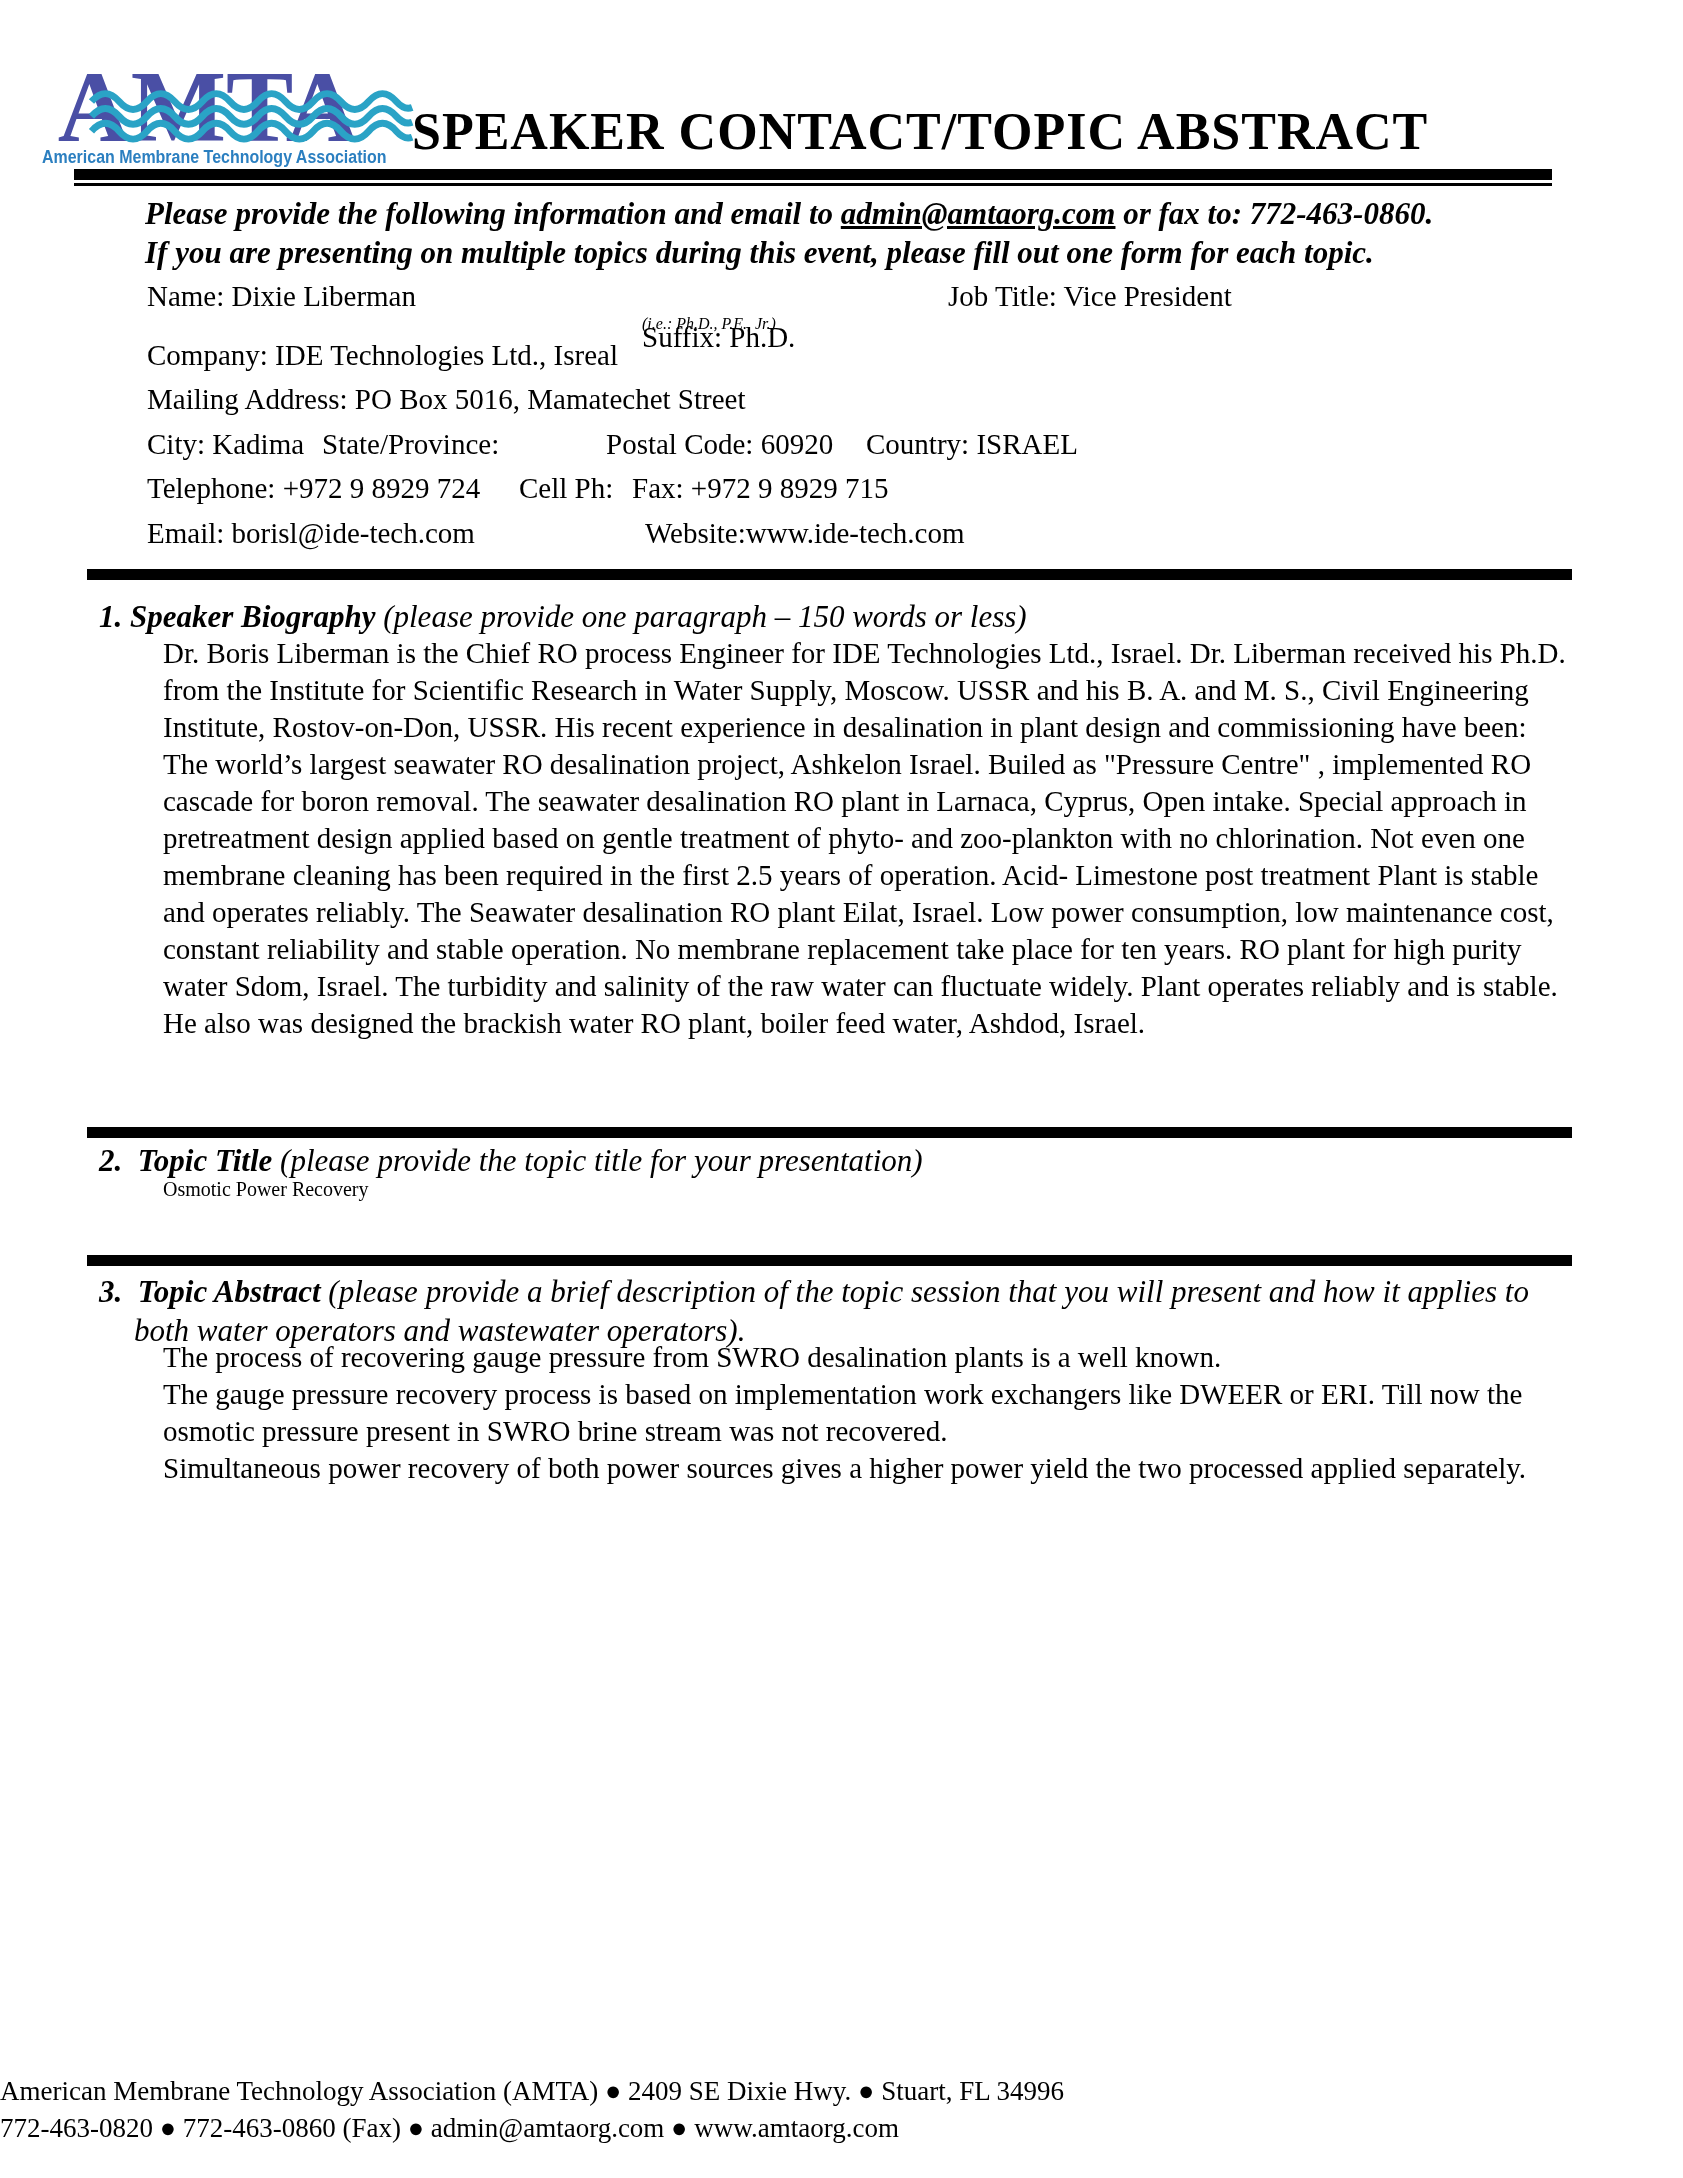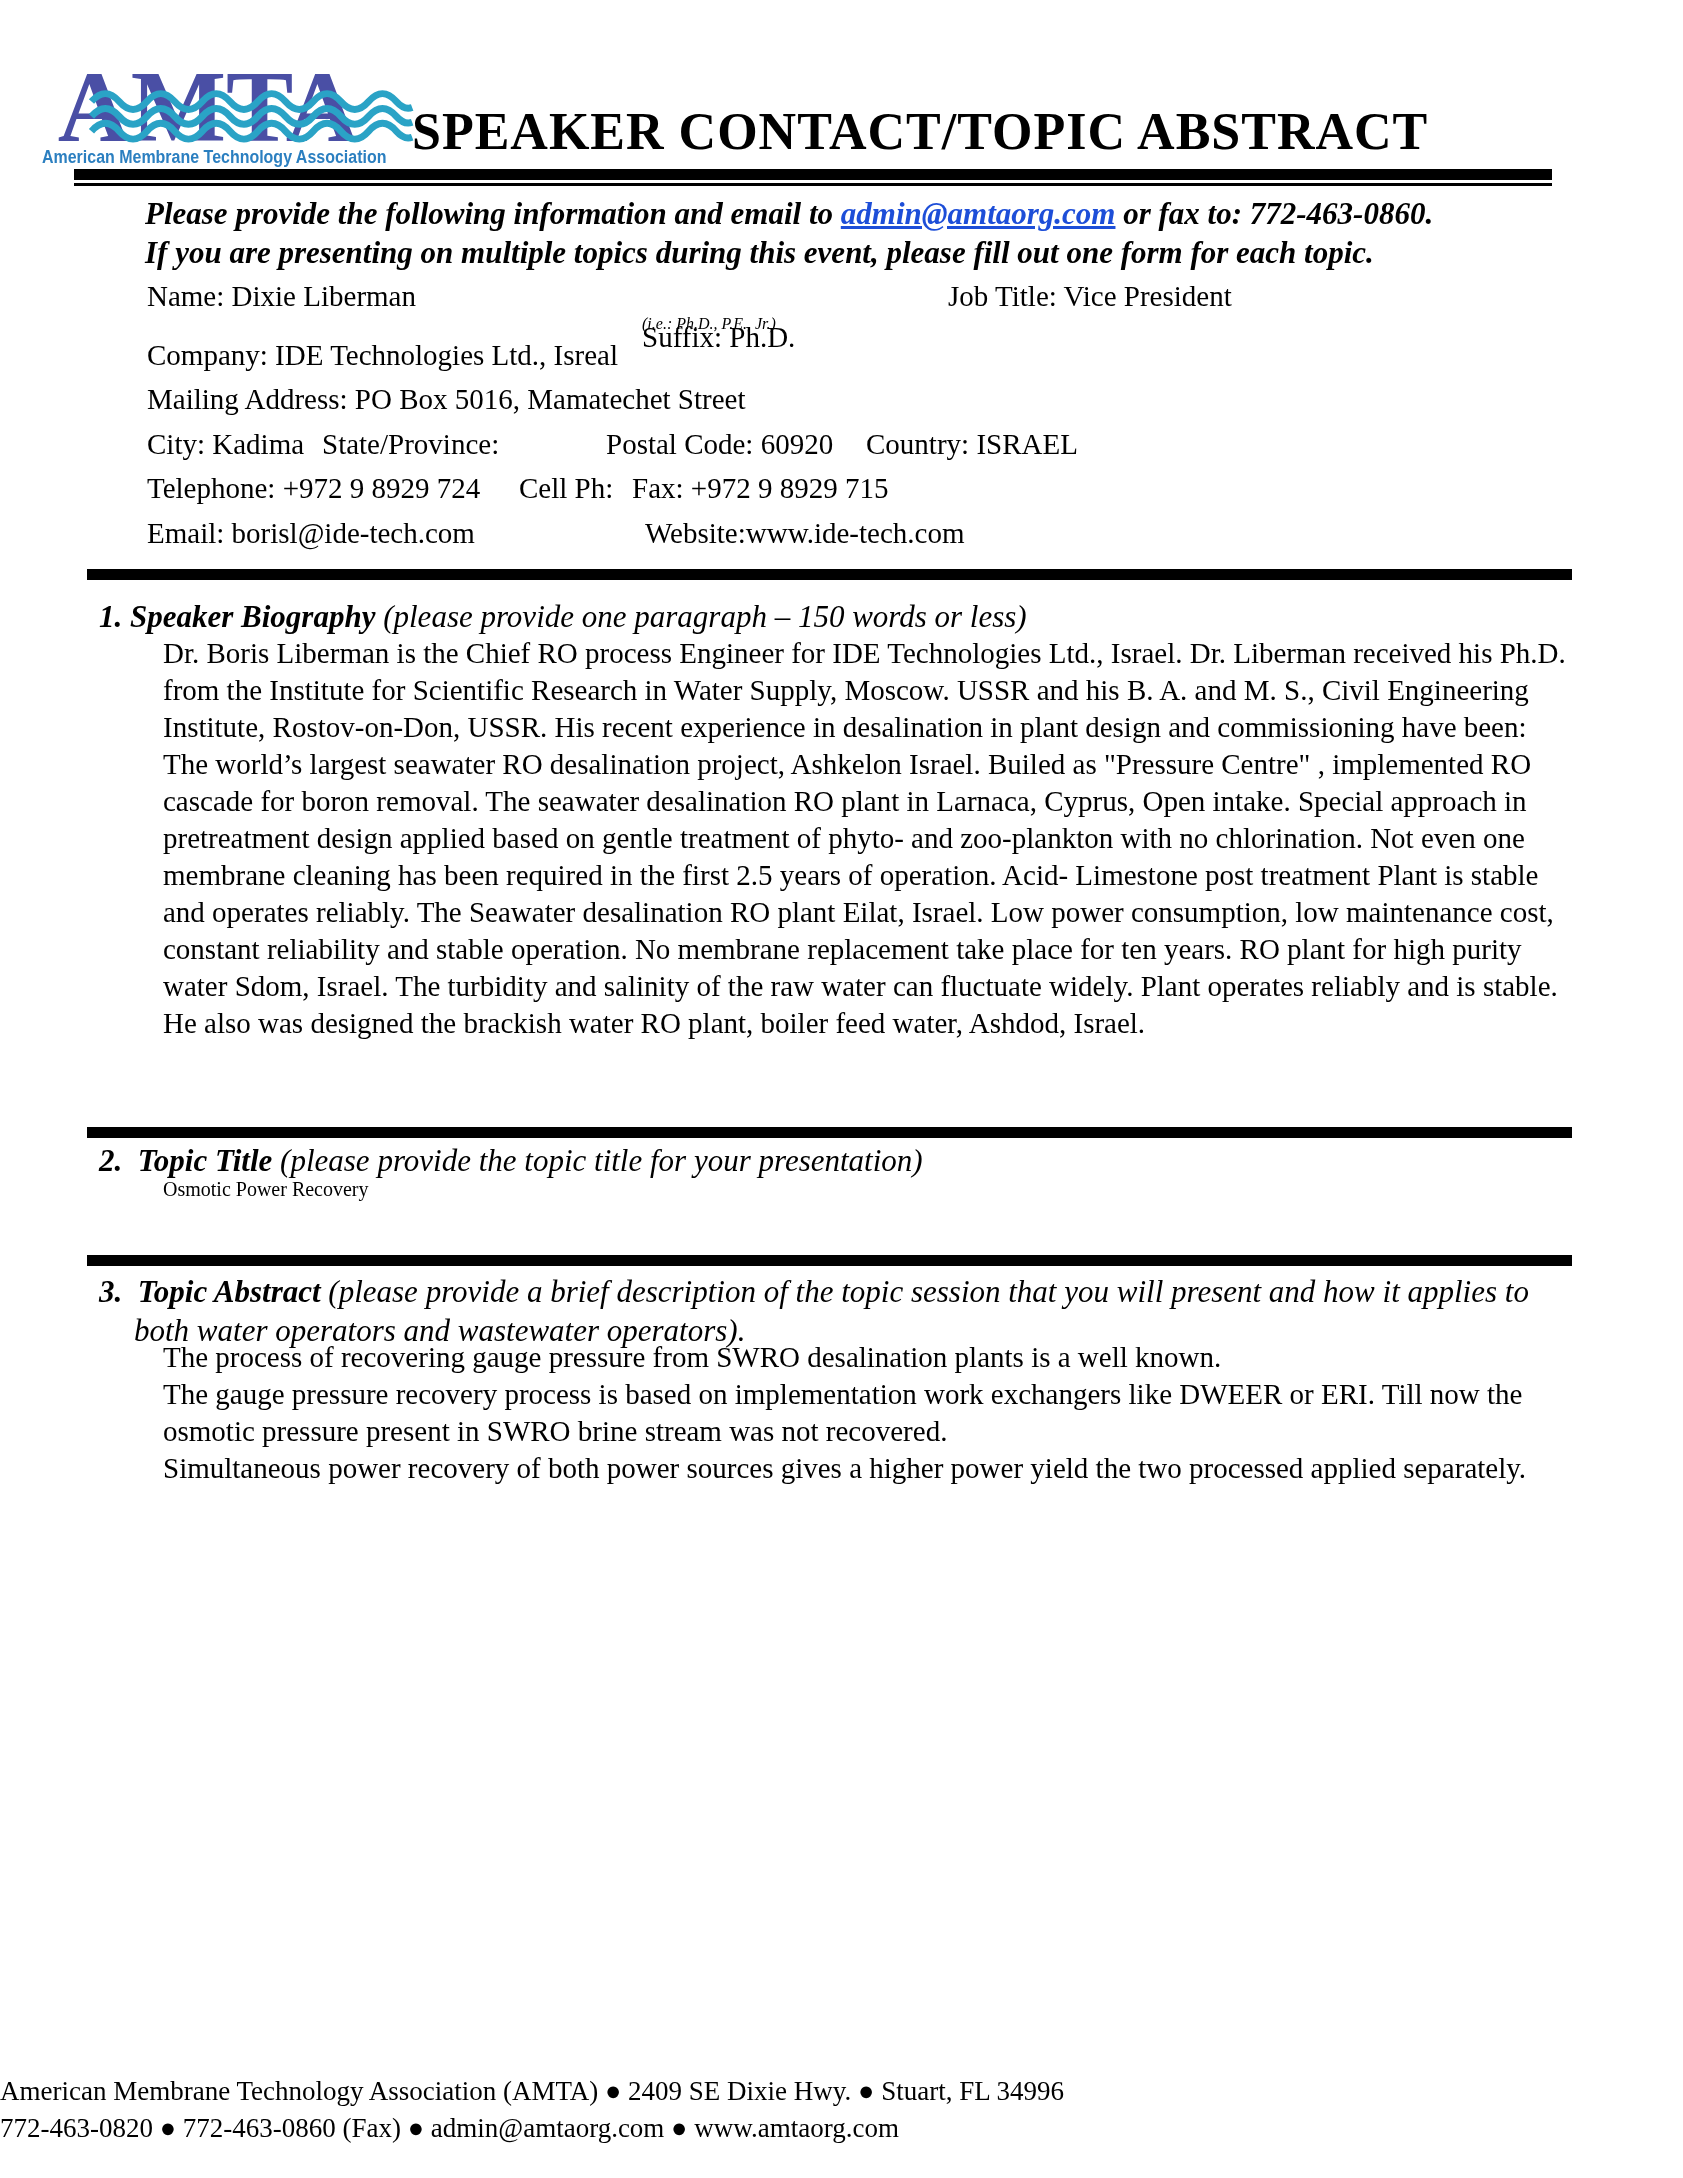--- a/index.html
+++ b/index.html
@@ -19,21 +19,21 @@
   .rule-double {
     position:absolute; left:74px; top:169px; width:1478px; height:3px;
     border-top:11px solid #000; border-bottom:3px solid #000;
   }
 
   
   .instr {
     position:absolute; left:145px; top:194px; width:1406px;
     font-style:italic; font-weight:bold; font-size:31px; line-height:39px;
   }
-  .email-link { color:#1d4ed8; text-decoration:underline; font-style:italic; }
+  .email-link { color:#000000; text-decoration:underline; font-style:italic; }
 
   
   .f { position:absolute; font-size:29px; white-space:nowrap; }
   .hint-small { font-size:16px; font-style:italic; }
 
   
   .rule { position:absolute; left:87px; width:1485px; height:11px; background:#000; }
   .sec-head { position:absolute; left:99px; font-size:31px; font-style:italic; line-height:39px; }
   .sec-head .sh-b { font-weight:bold; }
   .sec-head-wrap { width:1455px; padding-left:35px; text-indent:-35px; }

